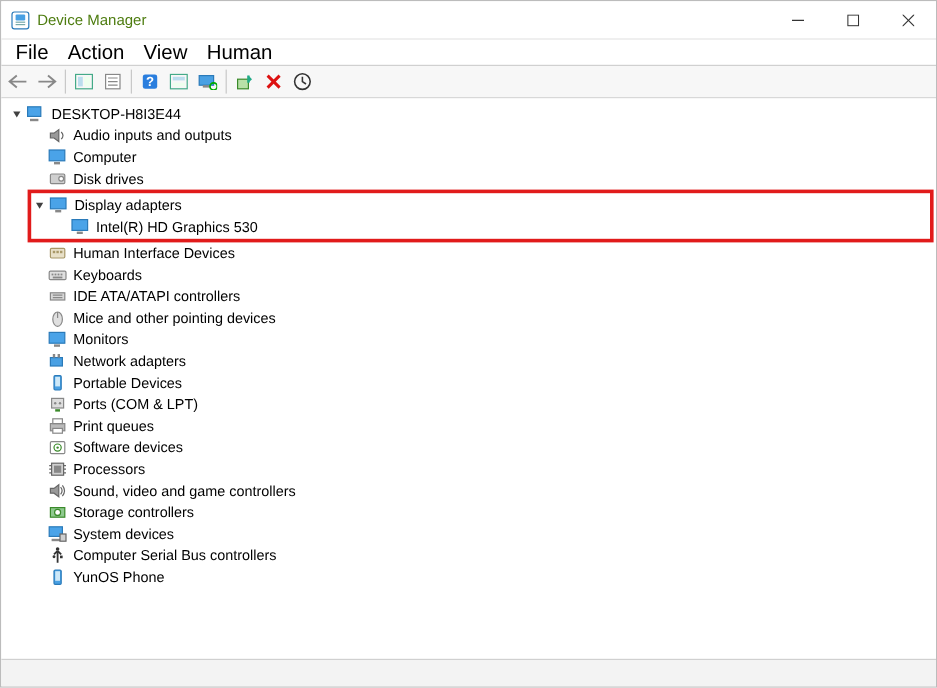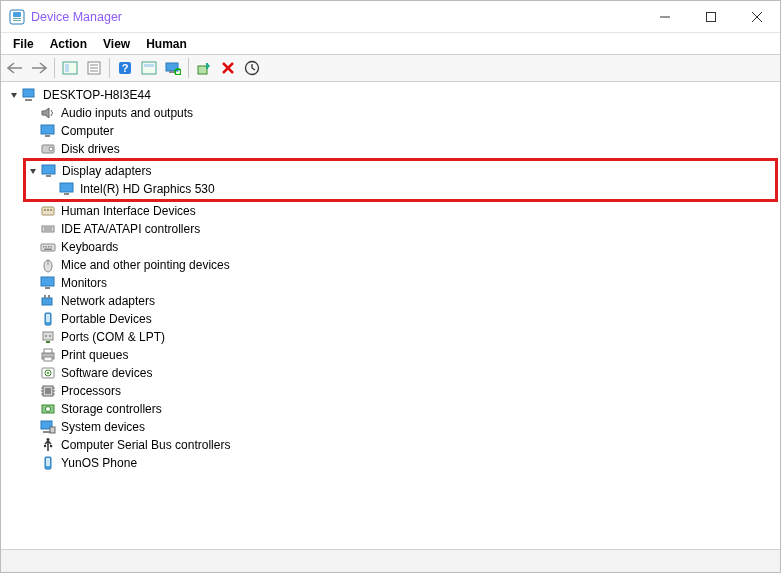--- a/index.html
+++ b/index.html
@@ -23,45 +23,44 @@
     align-items: center;
     padding: 0 0 0 8px;
     border-bottom: 1px solid #e5e5e5;
   }
   .titlebar .app-icon {
     width: 16px; height: 16px;
     margin-right: 6px;
     display: flex; align-items: center; justify-content: center;
   }
   .titlebar .title-text {
-    color: #8b5cf6;
+    color: #4d7c0f;
     font-size: 12.5px;
     flex: 0 0 auto;
   }
   .titlebar .spacer { flex: 1; }
   .win-btn {
     width: 46px; height: 32px;
     display: flex; align-items: center; justify-content: center;
     color: #444;
   }
   .win-btn svg { display: block; }
   
   .menubar {
     height: 21px;
     display: flex;
     align-items: center;
     padding: 0 4px;
     gap: 0;
   }
   .menubar .menu-item {
     padding: 3px 8px 2px 8px;
-    font-size: 12px;
+    font-size: 17px;
     color: #000;
     cursor: default;
-    font-weight: bold;
   }
   
   .toolbar {
     height: 28px;
     border-top: 1px solid #d0d0d0;
     border-bottom: 1px solid #d0d0d0;
     background: #f7f7f7;
     display: flex;
     align-items: center;
     padding: 0 2px;
@@ -326,42 +325,42 @@
                 </svg>
               </span>
               <span class="node-label">Human Interface Devices</span>
             </div>
           </li>
           <li>
             <div class="row">
               <span class="arrow none"></span>
               <span class="node-icon">
                 <svg width="16" height="16" viewBox="0 0 16 16">
-                  <rect x="2" y="5" width="12" height="6" fill="#d8d8d8" stroke="#888"></rect>
-                  <line x1="4" y1="7" x2="12" y2="7" stroke="#888"></line>
-                  <line x1="4" y1="9" x2="12" y2="9" stroke="#888"></line>
-                </svg>
-              </span>
-              <span class="node-label">IDE ATA/ATAPI controllers</span>
-            </div>
-          </li>
-          <li>
-            <div class="row">
-              <span class="arrow none"></span>
-              <span class="node-icon">
-                <svg width="16" height="16" viewBox="0 0 16 16">
                   <rect x="1" y="5" width="14" height="7" rx="1" fill="#e0e0e0" stroke="#888"></rect>
                   <rect x="3" y="7" width="1.5" height="1.5" fill="#888"></rect>
                   <rect x="5.5" y="7" width="1.5" height="1.5" fill="#888"></rect>
                   <rect x="8" y="7" width="1.5" height="1.5" fill="#888"></rect>
                   <rect x="10.5" y="7" width="1.5" height="1.5" fill="#888"></rect>
                   <rect x="4" y="9.5" width="8" height="1.5" fill="#888"></rect>
                 </svg>
               </span>
               <span class="node-label">Keyboards</span>
+            </div>
+          </li>
+          <li>
+            <div class="row">
+              <span class="arrow none"></span>
+              <span class="node-icon">
+                <svg width="16" height="16" viewBox="0 0 16 16">
+                  <rect x="2" y="5" width="12" height="6" fill="#d8d8d8" stroke="#888"></rect>
+                  <line x1="4" y1="7" x2="12" y2="7" stroke="#888"></line>
+                  <line x1="4" y1="9" x2="12" y2="9" stroke="#888"></line>
+                </svg>
+              </span>
+              <span class="node-label">IDE ATA/ATAPI controllers</span>
             </div>
           </li>
           <li>
             <div class="row">
               <span class="arrow none"></span>
               <span class="node-icon">
                 <svg width="16" height="16" viewBox="0 0 16 16">
                   <ellipse cx="8" cy="9" rx="4" ry="6" fill="#e0e0e0" stroke="#888"></ellipse>
                   <line x1="8" y1="3" x2="8" y2="8" stroke="#888"></line>
                 </svg>
@@ -462,20 +461,33 @@
                 </svg>
               </span>
               <span class="node-label">Processors</span>
             </div>
           </li>
           <li>
             <div class="row">
               <span class="arrow none"></span>
               <span class="node-icon">
                 <svg width="16" height="16" viewBox="0 0 16 16">
+                  <path d="M2 6 H5 L9 3 V13 L5 10 H2 Z" fill="#999" stroke="#666"></path>
+                  <path d="M10.5 5 Q13 8 10.5 11" fill="none" stroke="#666"></path>
+                  <path d="M12 3.5 Q15.5 8 12 12.5" fill="none" stroke="#666"></path>
+                </svg>
+              </span>
+              <span class="node-label">Sound, video and game controllers</span>
+            </div>
+          </li>
+          <li>
+            <div class="row">
+              <span class="arrow none"></span>
+              <span class="node-icon">
+                <svg width="16" height="16" viewBox="0 0 16 16">
                   <rect x="2" y="4" width="12" height="8" fill="#8fc98f" stroke="#3a8a2a"></rect>
                   <circle cx="8" cy="8" r="2.5" fill="#fff" stroke="#3a8a2a"></circle>
                 </svg>
               </span>
               <span class="node-label">Storage controllers</span>
             </div>
           </li>
           <li>
             <div class="row">
               <span class="arrow none"></span>

